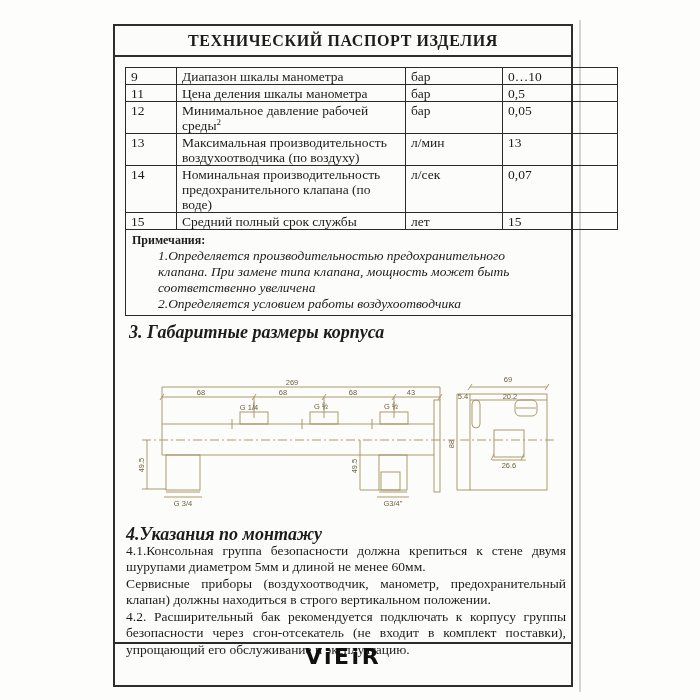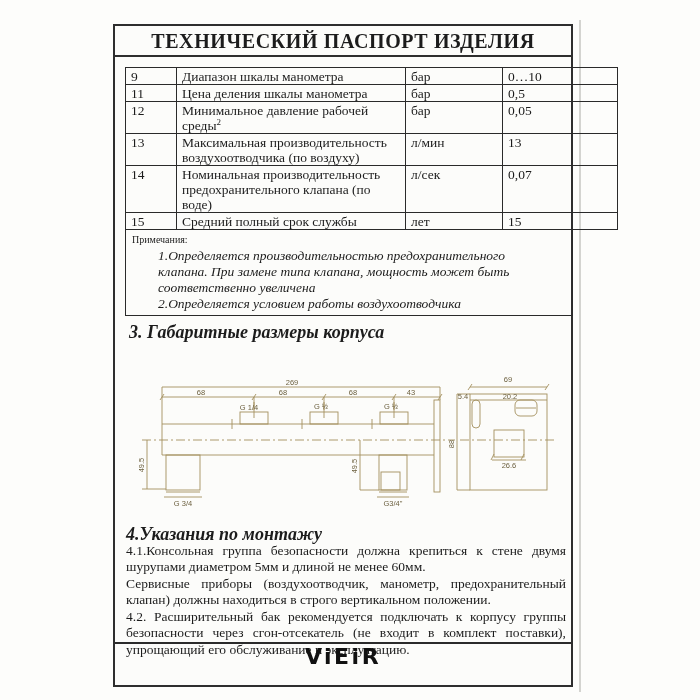--- a/index.html
+++ b/index.html
@@ -3,32 +3,32 @@
 <meta charset="utf-8">
 <style>
   html,body{margin:0;padding:0;background:#ffffff;}
   .canvas{position:relative;width:700px;height:700px;background:#fdfdfb;overflow:hidden;
           font-family:"Liberation Serif", serif;color:#1c1c1c;}
   .scan-edge{position:absolute;left:579px;top:20px;width:2px;height:672px;background:#d4d4d0;}
   .frame{position:absolute;left:113px;top:24px;width:456px;height:659px;
          border:2px solid #2e2e2e;background:#fcfcfa;}
   .title-box{position:absolute;left:0;top:0;width:100%;height:29px;line-height:30px;
              border-bottom:2px solid #2e2e2e;text-align:center;font-weight:bold;
-             font-size:20px;letter-spacing:0.6px;}
+             font-size:16px;letter-spacing:0.6px;}
   .main-col{position:absolute;left:10px;top:41px;width:448px;}
   table.spec{border-collapse:collapse;width:448px;table-layout:fixed;font-size:13.5px;}
   table.spec td{border:1.5px solid #2a2a2a;vertical-align:top;padding:1px 5px 0 5px;line-height:15px;}
   td.c-num{width:40px;}
   td.c-name{width:218px;}
   td.c-unit{width:86px;}
   td.c-val{width:104px;}
   sup{font-size:9px;line-height:0;}
   .notes-box{border:1.5px solid #2a2a2a;margin-top:-1.5px;padding:2px 6px 3px 6px;
              font-size:13.5px;line-height:16px;}
-  .notes-heading{font-size:10px;}
+  .notes-heading{font-size:12px;font-weight:bold;}
   .note-item{font-style:italic;margin-left:26px;margin-right:17px;}
   .sec-heading{font-weight:bold;font-style:italic;font-size:18px;margin:6px 0 0 4px;}
   .drawing{position:absolute;left:20px;top:346px;width:442px;height:152px;}
   .drawing svg{display:block;}
   .drawing text{font-family:"Liberation Sans", sans-serif;font-size:7.5px;fill:#6d6140;}
   .section4{position:absolute;left:11px;top:500px;width:440px;font-size:13.5px;line-height:16.5px;}
   .section4 .sec-heading{margin:0;}
   .section4 p{margin:0;text-align:justify;}
   .logo-bar{position:absolute;left:0;bottom:16px;width:100%;height:25px;border-top:2px solid #2b2b2b;
             display:flex;align-items:center;justify-content:center;}

